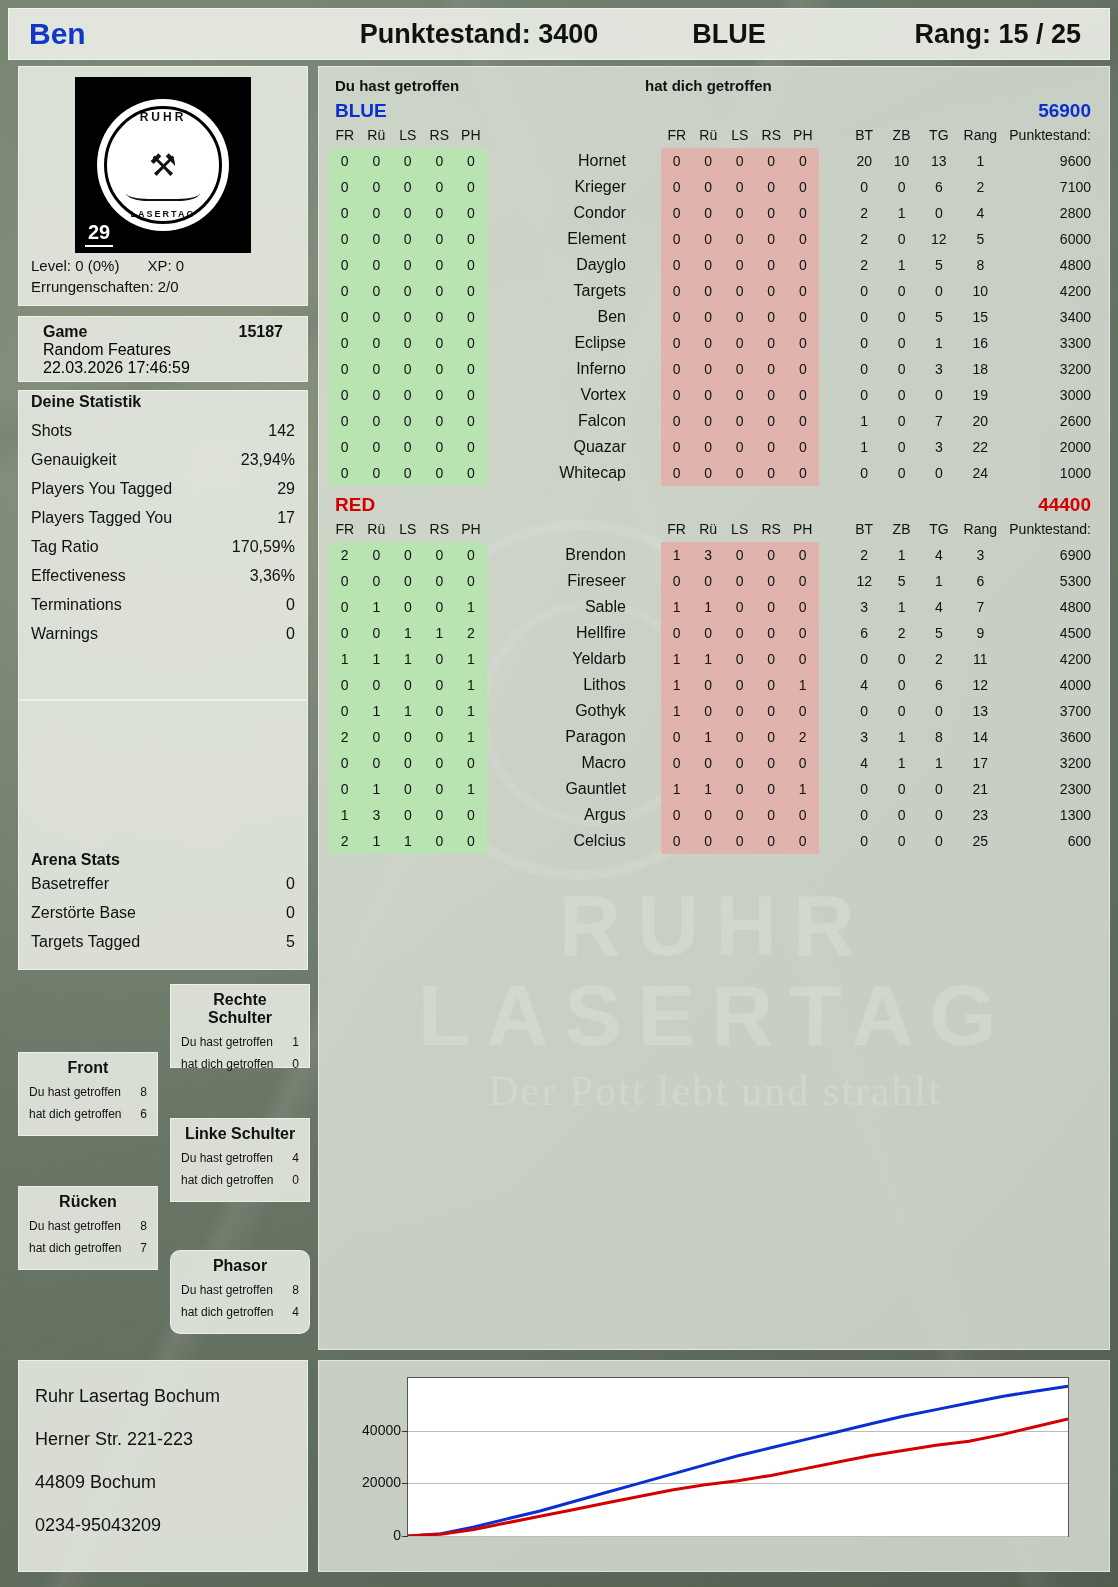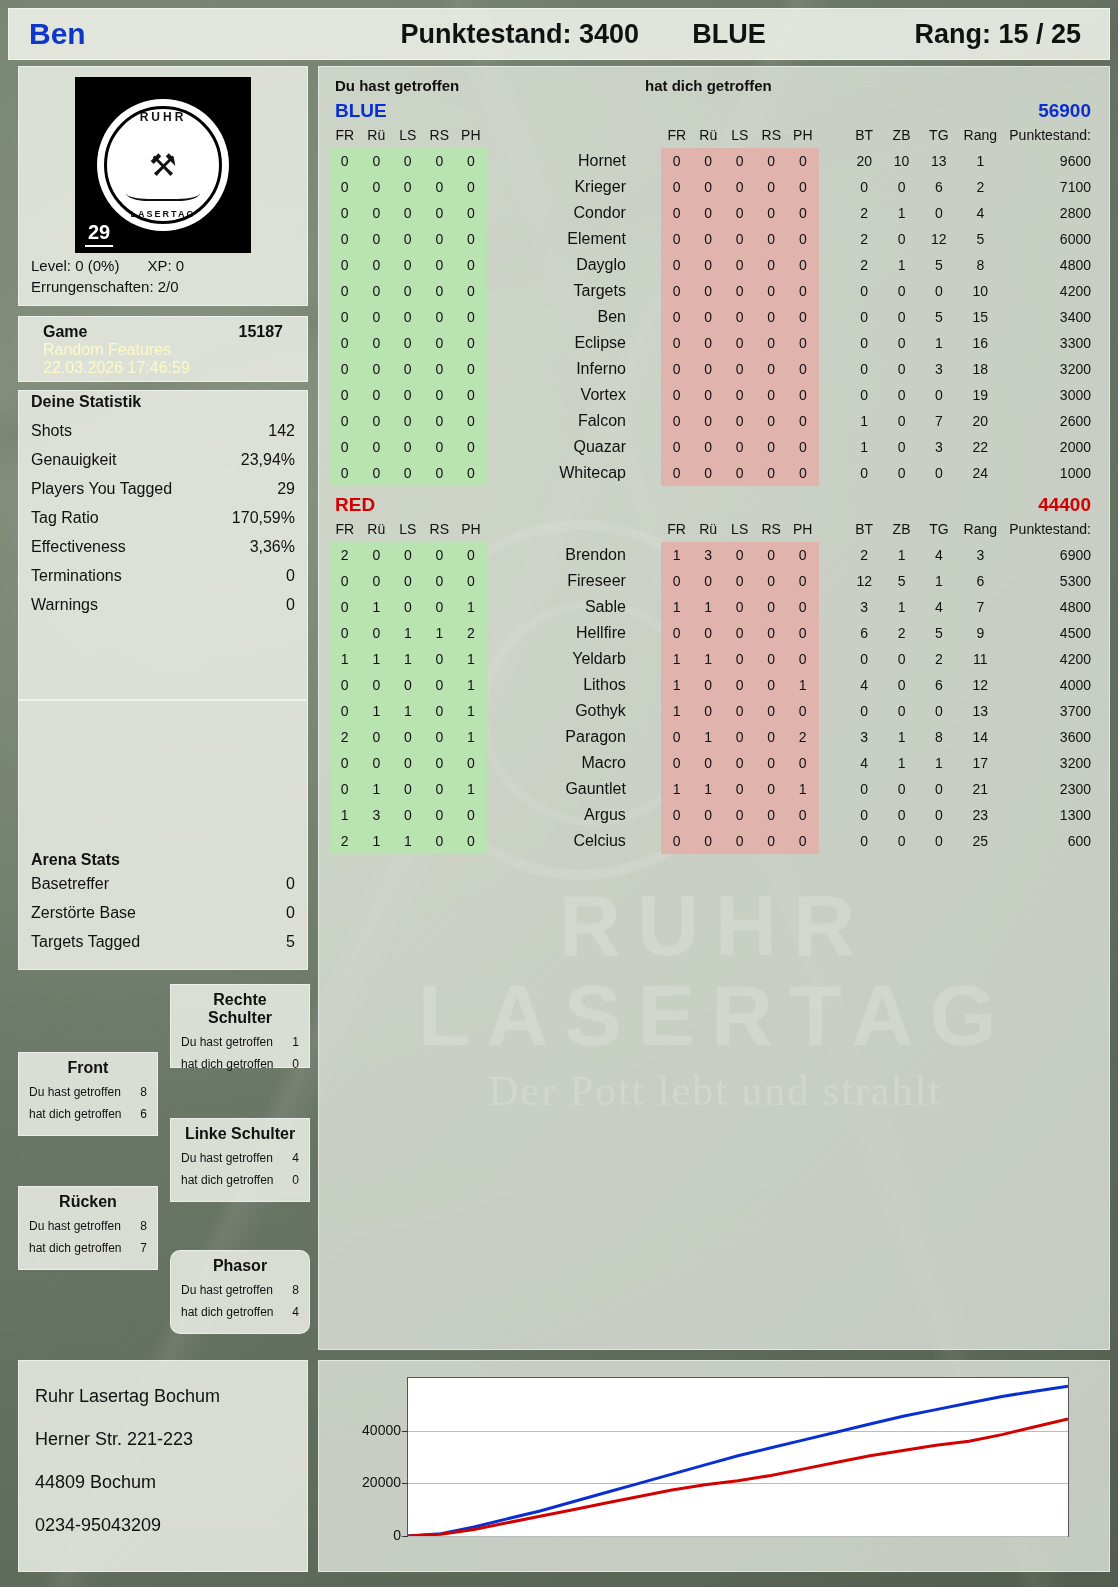--- a/index.html
+++ b/index.html
@@ -59,21 +59,21 @@
   #header{
     left:8px; top:8px; width:1102px; height:52px;
     background:rgba(236,240,232,0.9);
     display:flex; align-items:center;
   }
   #header .hdr-name{
     width:310px; padding-left:20px;
     color:#1038c8; font-size:30px; font-weight:bold;
   }
   #header .hdr-score{
-    flex:0 0 320px; text-align:right;
+    flex:0 0 320px; text-align:center;
     font-size:27px; font-weight:bold; color:#111;
   }
   #header .hdr-team{
     flex:0 0 180px; text-align:center;
     font-size:27px; font-weight:bold; color:#111;
   }
   #header .hdr-rank{
     flex:1; text-align:right; padding-right:28px;
     font-size:27px; font-weight:bold; color:#111;
   }
@@ -103,21 +103,21 @@
   .logo-num{
     position:absolute; left:10px; bottom:6px; color:#fff; font-size:20px; font-weight:bold;
     border-bottom:2px solid #fff; padding:0 3px 1px 3px;
   }
   .pc-line{ font-size:15px; color:#111; padding-left:4px; margin-top:4px; }
   .pc-line .sp{ display:inline-block; width:28px; }
 
   #game-panel{ left:18px; top:316px; width:290px; height:66px; padding:6px 24px; }
   .gp-row{ display:flex; justify-content:space-between; font-size:16px; color:#111; }
   .gp-row.title{ font-weight:bold; }
-  .gp-text{ font-size:16px; color:#fef9c3; }
+  .gp-text{ font-size:16px; color:#000000; }
 
   #stats-panel{ left:18px; top:390px; width:290px; height:310px; padding:2px 12px; }
   .sp-title{ font-weight:bold; font-size:16px; color:#111; margin-bottom:5px; }
   .sp-row{ display:flex; justify-content:space-between; font-size:16px; color:#111; line-height:29px; }
 
   #arena-panel{ left:18px; top:700px; width:290px; height:270px; padding:8px 12px; }
   #arena-panel .sp-title{ position:relative; top:142px; }
   #arena-panel .arena-rows{ position:relative; top:137px; }
 
   
@@ -214,20 +214,24 @@
       <span>Shots</span>
       <span>142</span>
     </div>
   <div class="sp-row">
       <span>Genauigkeit</span>
       <span>23,94%</span>
     </div>
   <div class="sp-row">
       <span>Players You Tagged</span>
       <span>29</span>
+    </div>
+  <div class="sp-row">
+      <span>Players Tagged You</span>
+      <span>17</span>
     </div>
   <div class="sp-row">
       <span>Tag Ratio</span>
       <span>170,59%</span>
     </div>
   <div class="sp-row">
       <span>Effectiveness</span>
       <span>3,36%</span>
     </div>
   <div class="sp-row">

